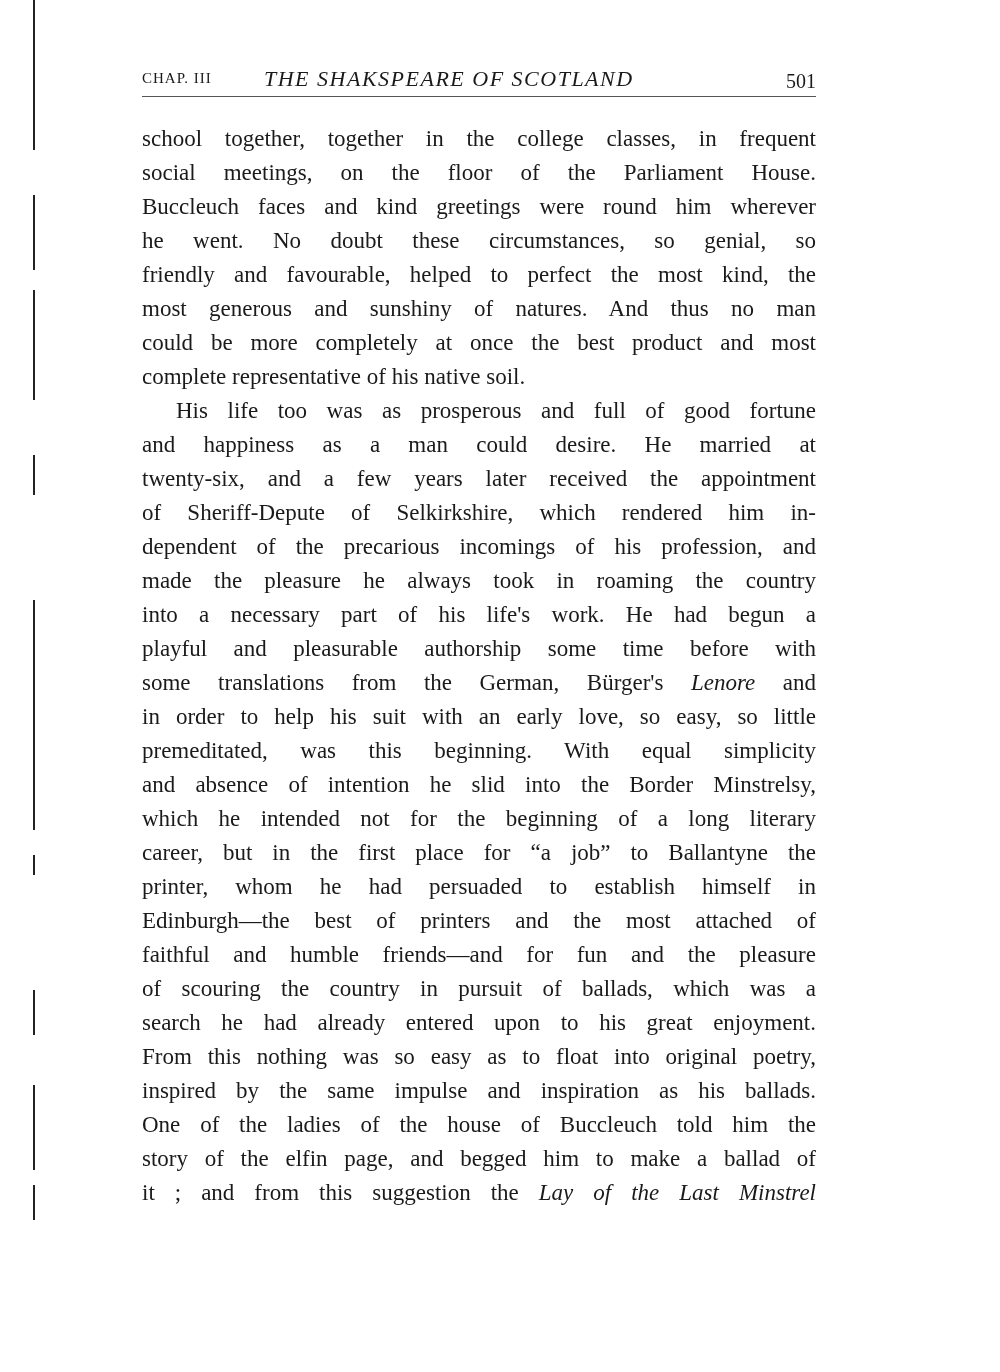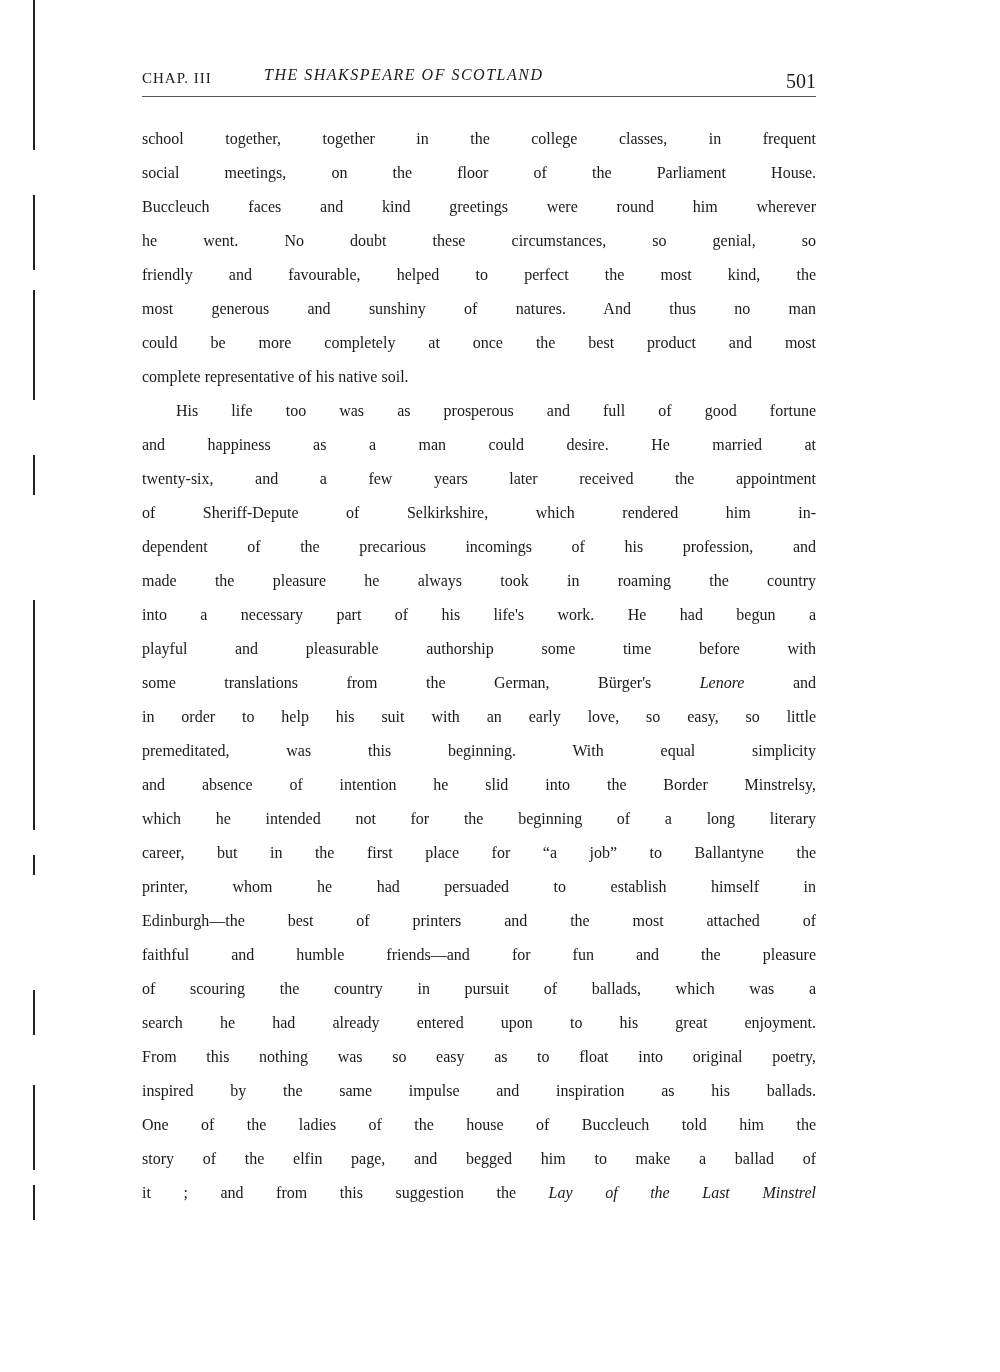--- a/index.html
+++ b/index.html
@@ -2,23 +2,23 @@
 <html><head>
 <meta charset="utf-8">
 <style>
   html, body { margin: 0; padding: 0; background: #ffffff; }
   body { width: 1000px; height: 1372px; position: relative; overflow: hidden;
          font-family: "Liberation Serif", "DejaVu Serif", serif; color: #1a1a1a; }
   .margin-mark { position: absolute; left: 33px; width: 2px; background: #222; }
   .header { position: absolute; top: 66px; left: 142px; width: 674px; height: 30px;
             border-bottom: 1px solid #555; }
   .header .chap { position: absolute; left: 0; top: 4px; font-size: 15px; letter-spacing: 1px; font-variant: small-caps; }
-  .header .title { position: absolute; left: 122px; top: 0; font-size: 16px; font-style: italic; letter-spacing: 1.5px; }
+  .header .title { position: absolute; left: 122px; top: 0; font-size: 22px; font-style: italic; letter-spacing: 1.5px; }
   .header .page { position: absolute; right: 0; top: 4px; font-size: 20px; }
-  .body-text { position: absolute; top: 122px; left: 142px; width: 674px; font-size: 16px; }
+  .body-text { position: absolute; top: 122px; left: 142px; width: 674px; font-size: 23px; }
   .line { height: 34px; line-height: 34px; text-align: justify; text-align-last: justify; white-space: nowrap; overflow: hidden; }
   .line.last { text-align-last: left; }
   .line.indent { padding-left: 34px; }
   em { font-style: italic; }
 </style>
 </head>
 <body>
 
 <div>
   <div class="margin-mark" style="top:0;height:150px"></div>

